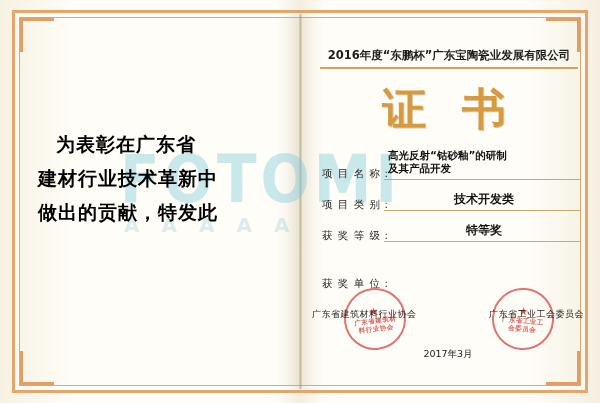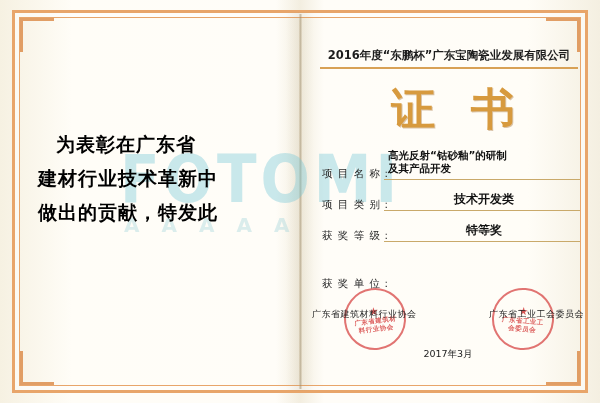--- a/index.html
+++ b/index.html
@@ -140,21 +140,21 @@
   .award-title .underline {
     display: block;
     margin: 4px auto 0;
     width: 258px;
     height: 2px;
     background: #d8a155;
   }
 
   .big-title {
     position: absolute;
-    left: 327px; top: 80px;
+    left: 318px; top: 80px;
     width: 262px;
     text-align: center;
     font-size: 44px;
     letter-spacing: 10px;
     font-weight: bold;
     color: #d79a3e;
     font-family: "DejaVu Serif", serif;
     text-shadow: 1px 1px 0 rgba(150,90,20,0.35);
   }
 

